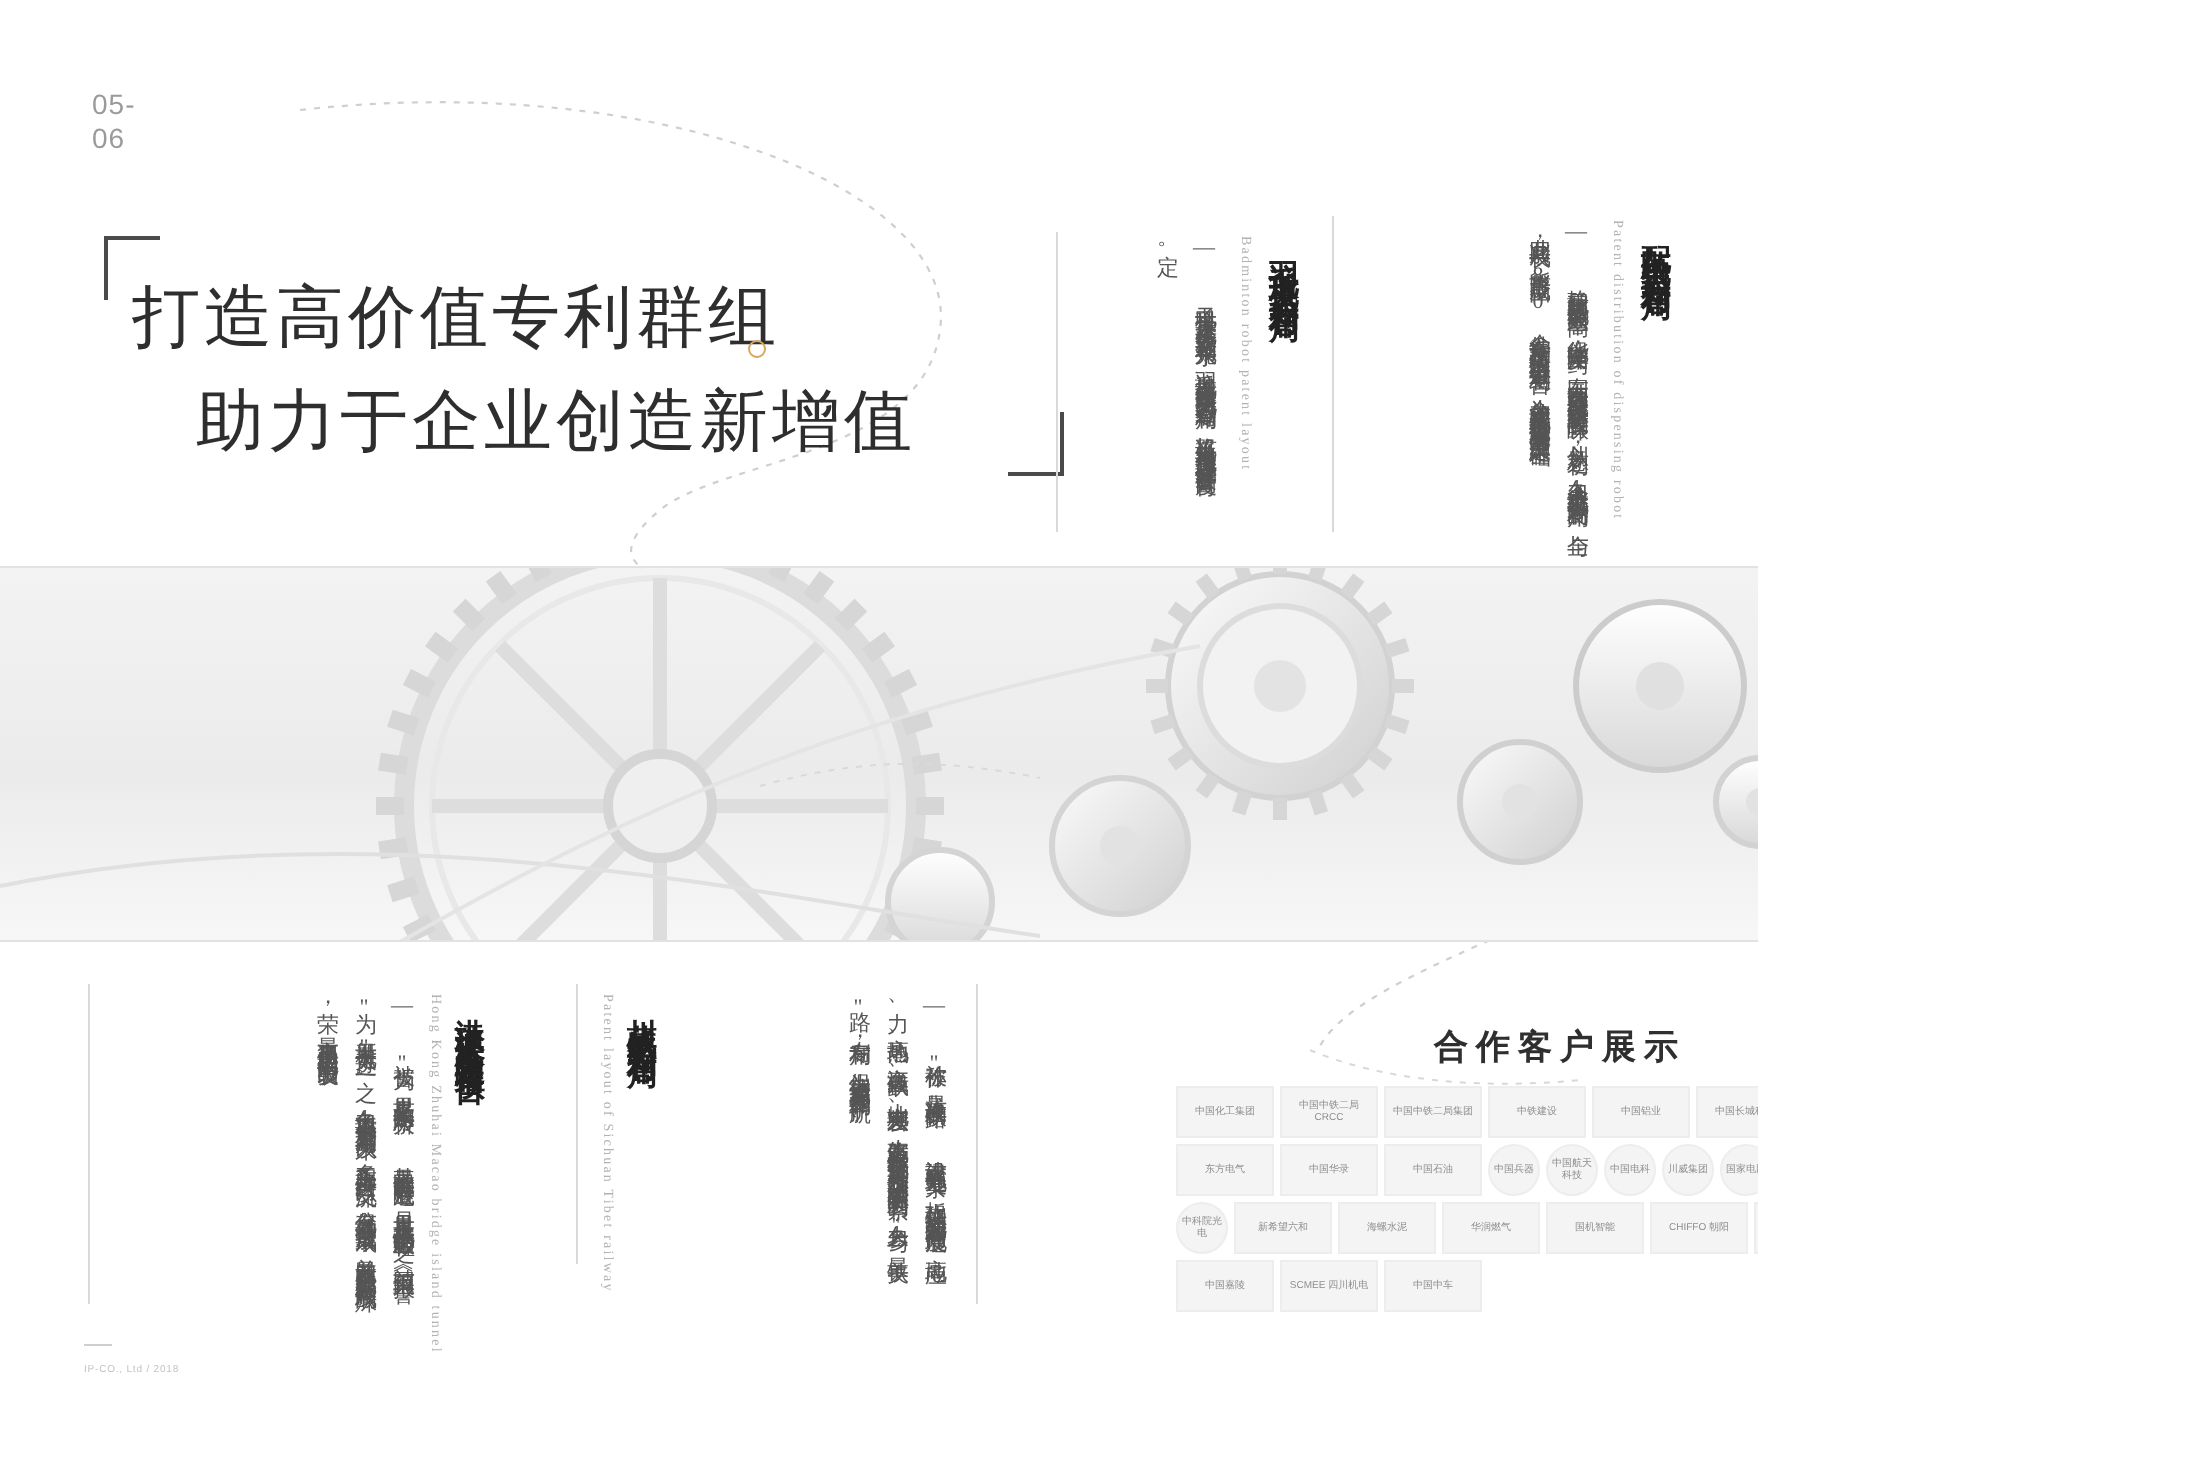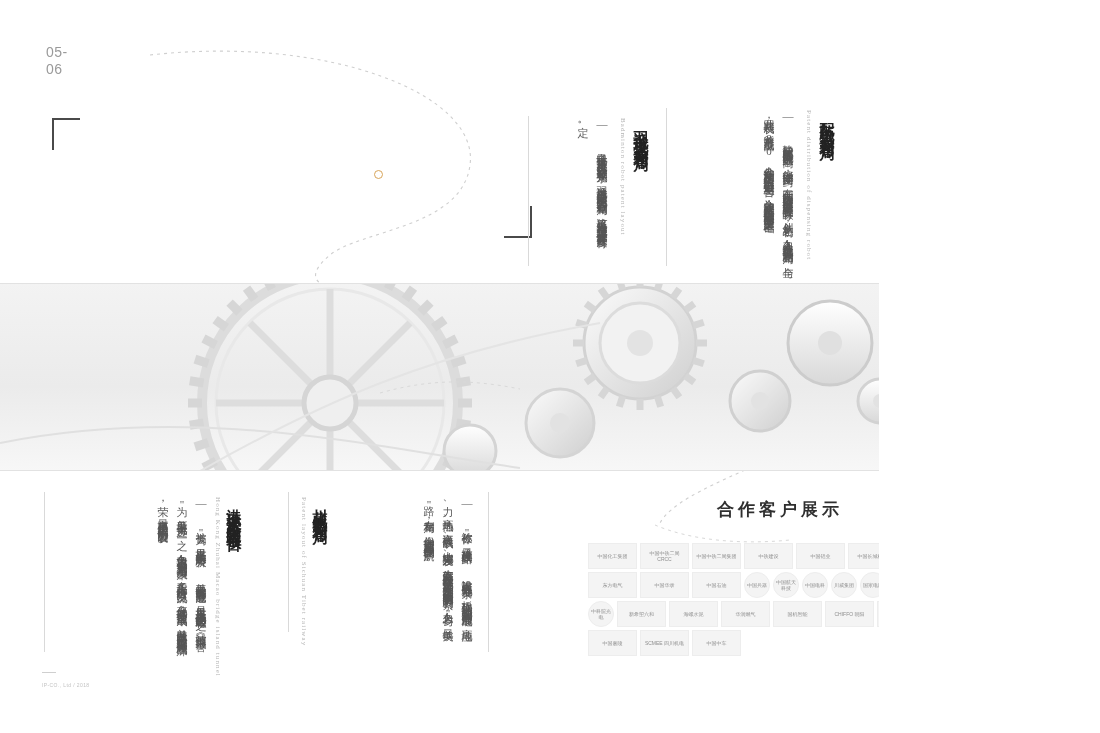--- a/index.html
+++ b/index.html
@@ -77,21 +77,21 @@
   .gearband{
     position:absolute;left:0;top:283px;width:1100px;height:188px;
     background:linear-gradient(180deg,#f3f3f3 0%,#ebebeb 55%,#f7f7f7 100%);
     overflow:hidden;
   }
   .band-sep{position:absolute;left:0;width:1100px;height:1px;background:#e2e2e2;}
 
   
   
   .clients-title{
-    position:absolute;right:36px;top:498px;
+    position:absolute;right:36px;top:512px;
     font-size:17px;letter-spacing:4px;color:#2f2f2f;text-align:right;font-weight:bold;
   }
   .clients-sub{
     position:absolute;right:36px;top:524px;
     font-size:9px;letter-spacing:.6px;color:#8d8d8d;text-align:right;
     font-family:"Liberation Sans",sans-serif;
   }
   .logogrid{
     position:absolute;left:588px;top:543px;width:478px;
     display:flex;flex-wrap:wrap;gap:3px 3px;
@@ -122,20 +122,22 @@
 
   <svg class="swoosh" viewBox="0 0 1100 733">
     <path d="M150,55 C330,35 480,95 470,165 C462,228 360,230 330,255 C300,280 320,290 360,292" fill="none" stroke="#cfcfcf" stroke-width="1.1" stroke-dasharray="3,4"></path>
     <path d="M745,470 C700,490 670,505 660,523" fill="none" stroke="#cfcfcf" stroke-width="1.1" stroke-dasharray="3,4"></path>
     <path d="M655,525 C690,540 740,545 790,540" fill="none" stroke="#d8d8d8" stroke-width="1" stroke-dasharray="3,4"></path>
   </svg>
 
   <div class="headline">
     <span class="bracket-tl"></span>
     <span class="bracket-br"></span>
+    <div class="line1">打造高价值专利群组</div>
+    <div class="line2">助力于企业创造新增值</div>
     <span class="dot-accent"></span>
   </div>
 
   <div class="vtitle" style="right:40px;top:110px;height:150px;">配药机器人专利布局</div>
   <div class="vlatin" style="right:66px;top:110px;height:160px;">Patent distribution of dispensing robot</div>
   <div class="vblock" style="right:82px;top:110px;width:120px;height:150px;">— 静脉用配药机器人配药效率高，能保障安全用药，在国内高端医疗器械展会参展中获得较长的青睐，从创意之初，力久入企业就给予机器人专利的布局，与企业共同成长，孵育形成由80余件专利所构建（申请）的组合价值专利组合，为企业的成果转化及高价值专利组合的演变奠定了基础。</div>
 
   <div class="vrule" style="right:212px;top:108px;height:158px;"></div>
 
   <div class="vtitle" style="right:226px;top:118px;height:150px;">羽毛球机器人专利布局</div>

